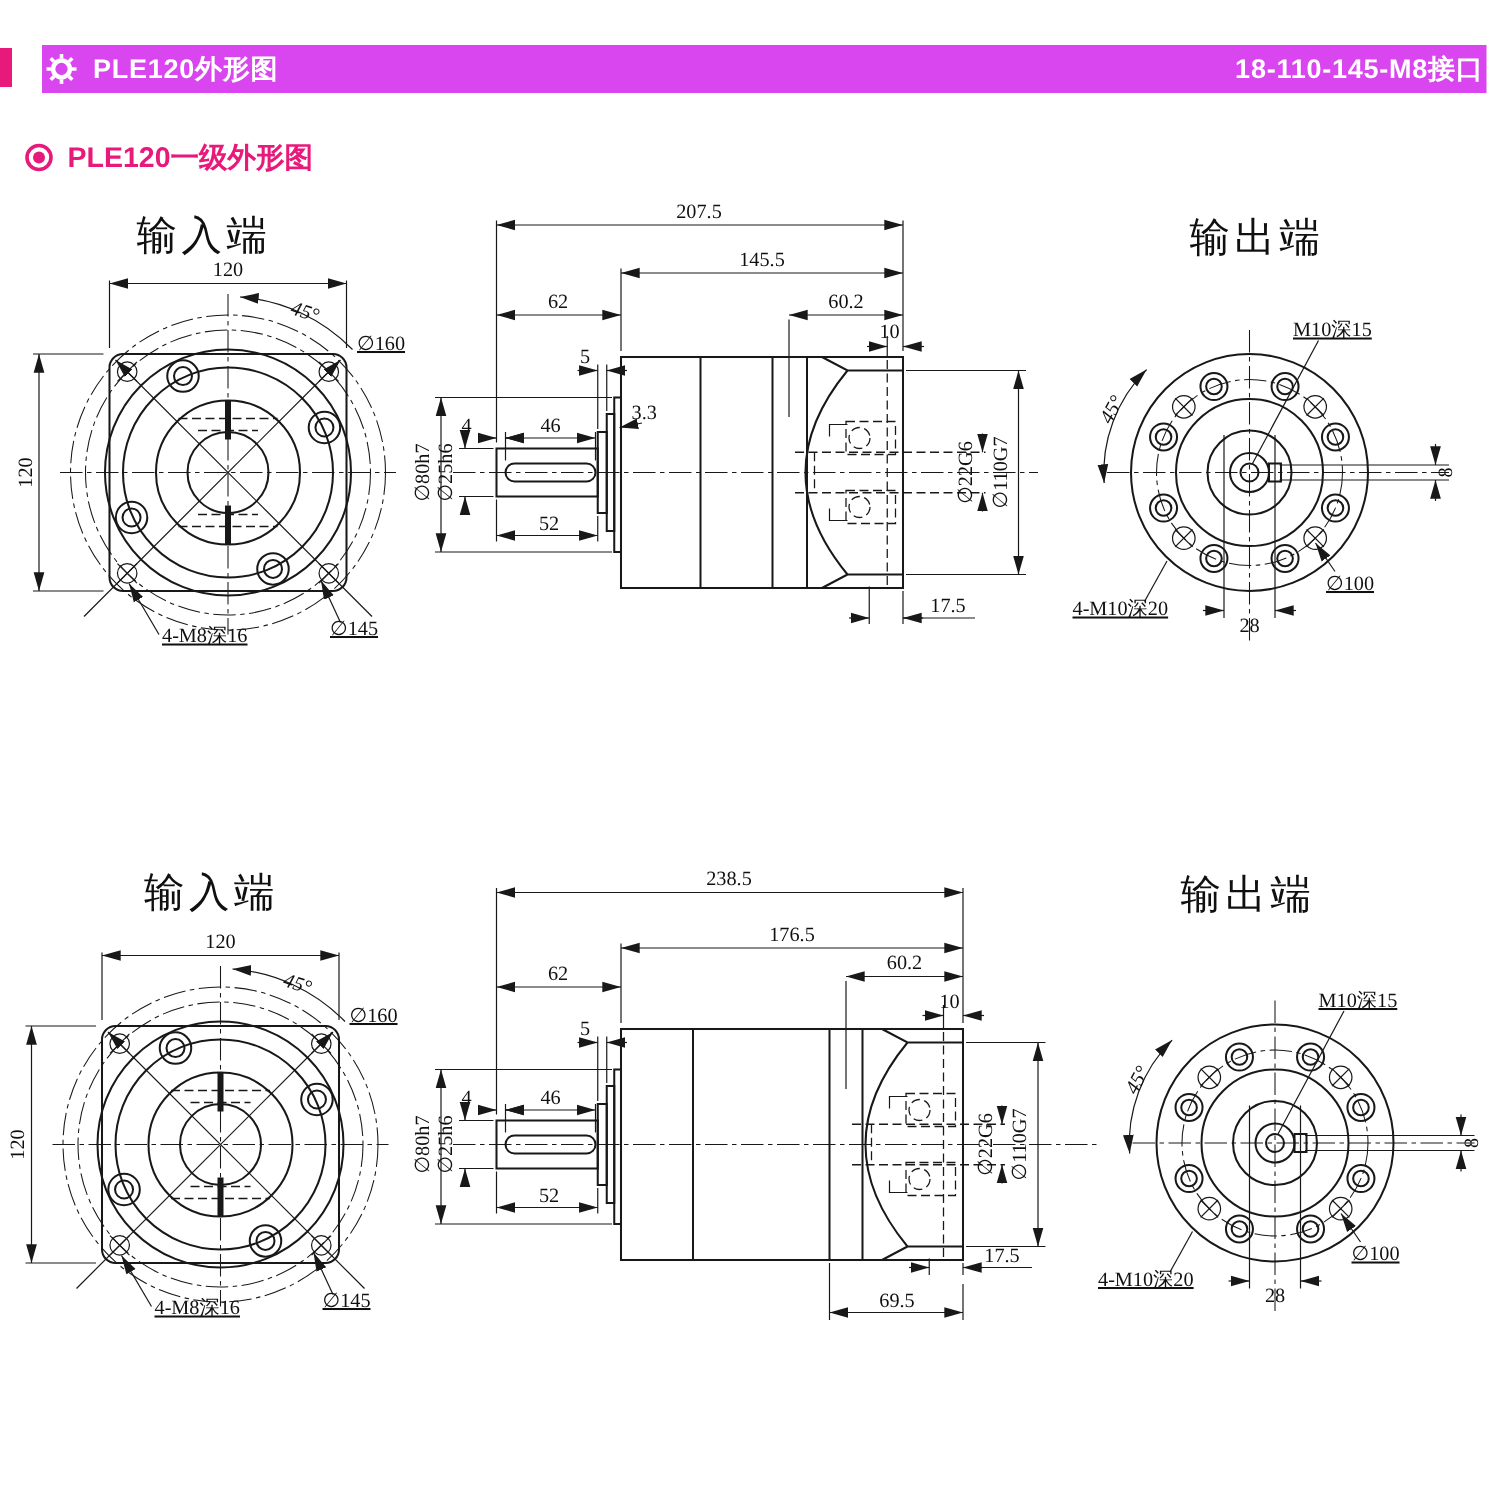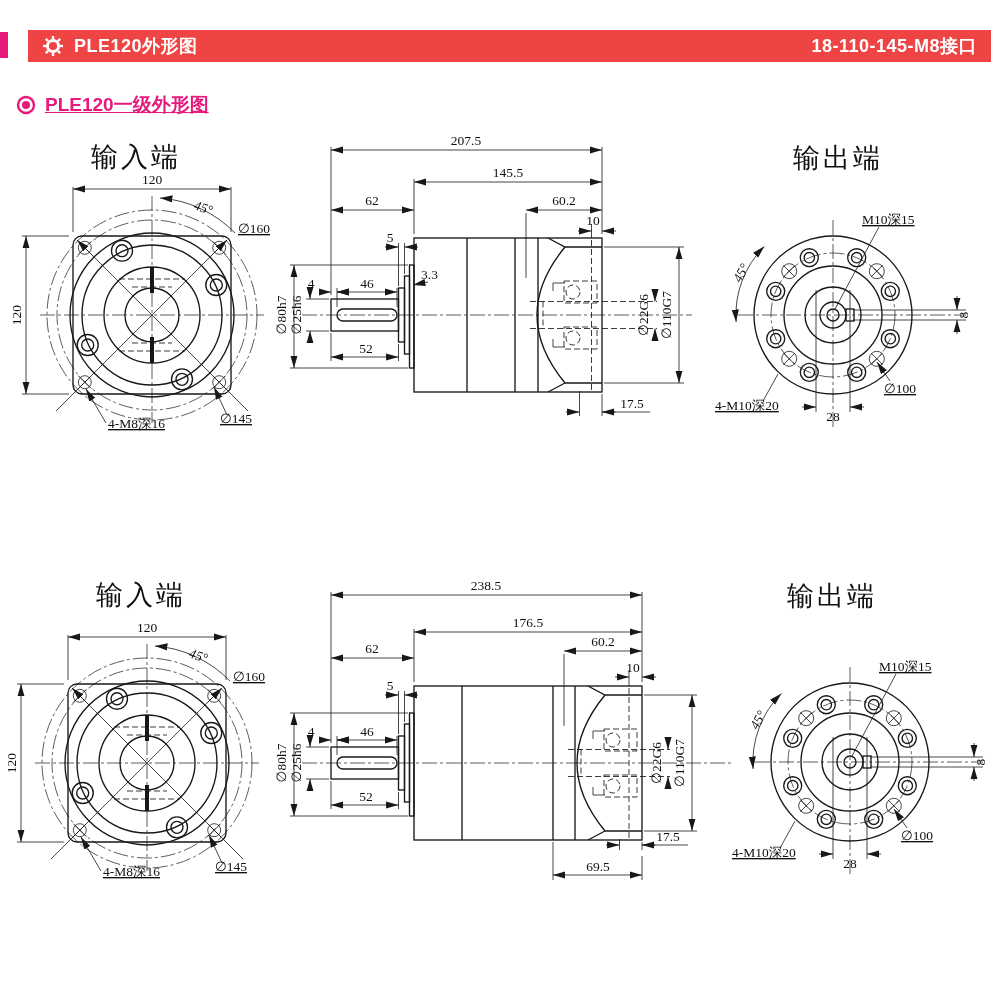--- a/index.html
+++ b/index.html
@@ -1,26 +1,26 @@
 <!DOCTYPE html>
 <html><head>
 <meta charset="utf-8">
 <style>
   html,body{margin:0;padding:0;background:#ffffff;}
   #page{position:relative;width:1000px;height:1000px;background:#ffffff;overflow:hidden;
         font-family:"Liberation Sans",sans-serif;}
   
-  .hbar{position:absolute;left:28px;top:30px;width:963px;height:32px;background:#ef4444;
-        display:flex;align-items:center;box-sizing:border-box;padding:0 14px;justify-content:flex-end;}
+  .hbar{position:absolute;left:28px;top:30px;width:963px;height:32px;background:#d946ef;
+        display:flex;align-items:center;box-sizing:border-box;padding:0 2px;justify-content:flex-end;}
   .hbar .ttl{color:#fff;font-weight:bold;font-size:18px;margin-left:10px;letter-spacing:.5px;}
   .hbar .right{color:#fff;font-weight:bold;font-size:18px;margin-left:auto;letter-spacing:.5px;}
   .edgetab{position:absolute;left:0;top:32px;width:8px;height:26px;background:#E7197B;}
   
   .shead{position:absolute;display:flex;align-items:center;gap:9px;color:#E7197B;
-         font-weight:bold;font-size:19px;text-decoration:underline;}
+         font-weight:bold;font-size:19px;}
   
   svg.draw{position:absolute;left:0;}
   .o{fill:none;stroke:#181818;stroke-width:1.35;}
   .t{fill:none;stroke:#181818;stroke-width:0.8;}
   .cl{fill:none;stroke:#181818;stroke-width:0.7;stroke-dasharray:15 3 3 3;}
   .hd{fill:none;stroke:#181818;stroke-width:0.85;stroke-dasharray:6 3;}
   .dm{fill:none;stroke:#181818;stroke-width:0.8;}
   text{font-family:"Liberation Serif",serif;fill:#101010;}
   text.n{font-size:13.5px;}
   text.big{font-size:27px;letter-spacing:3px;}

